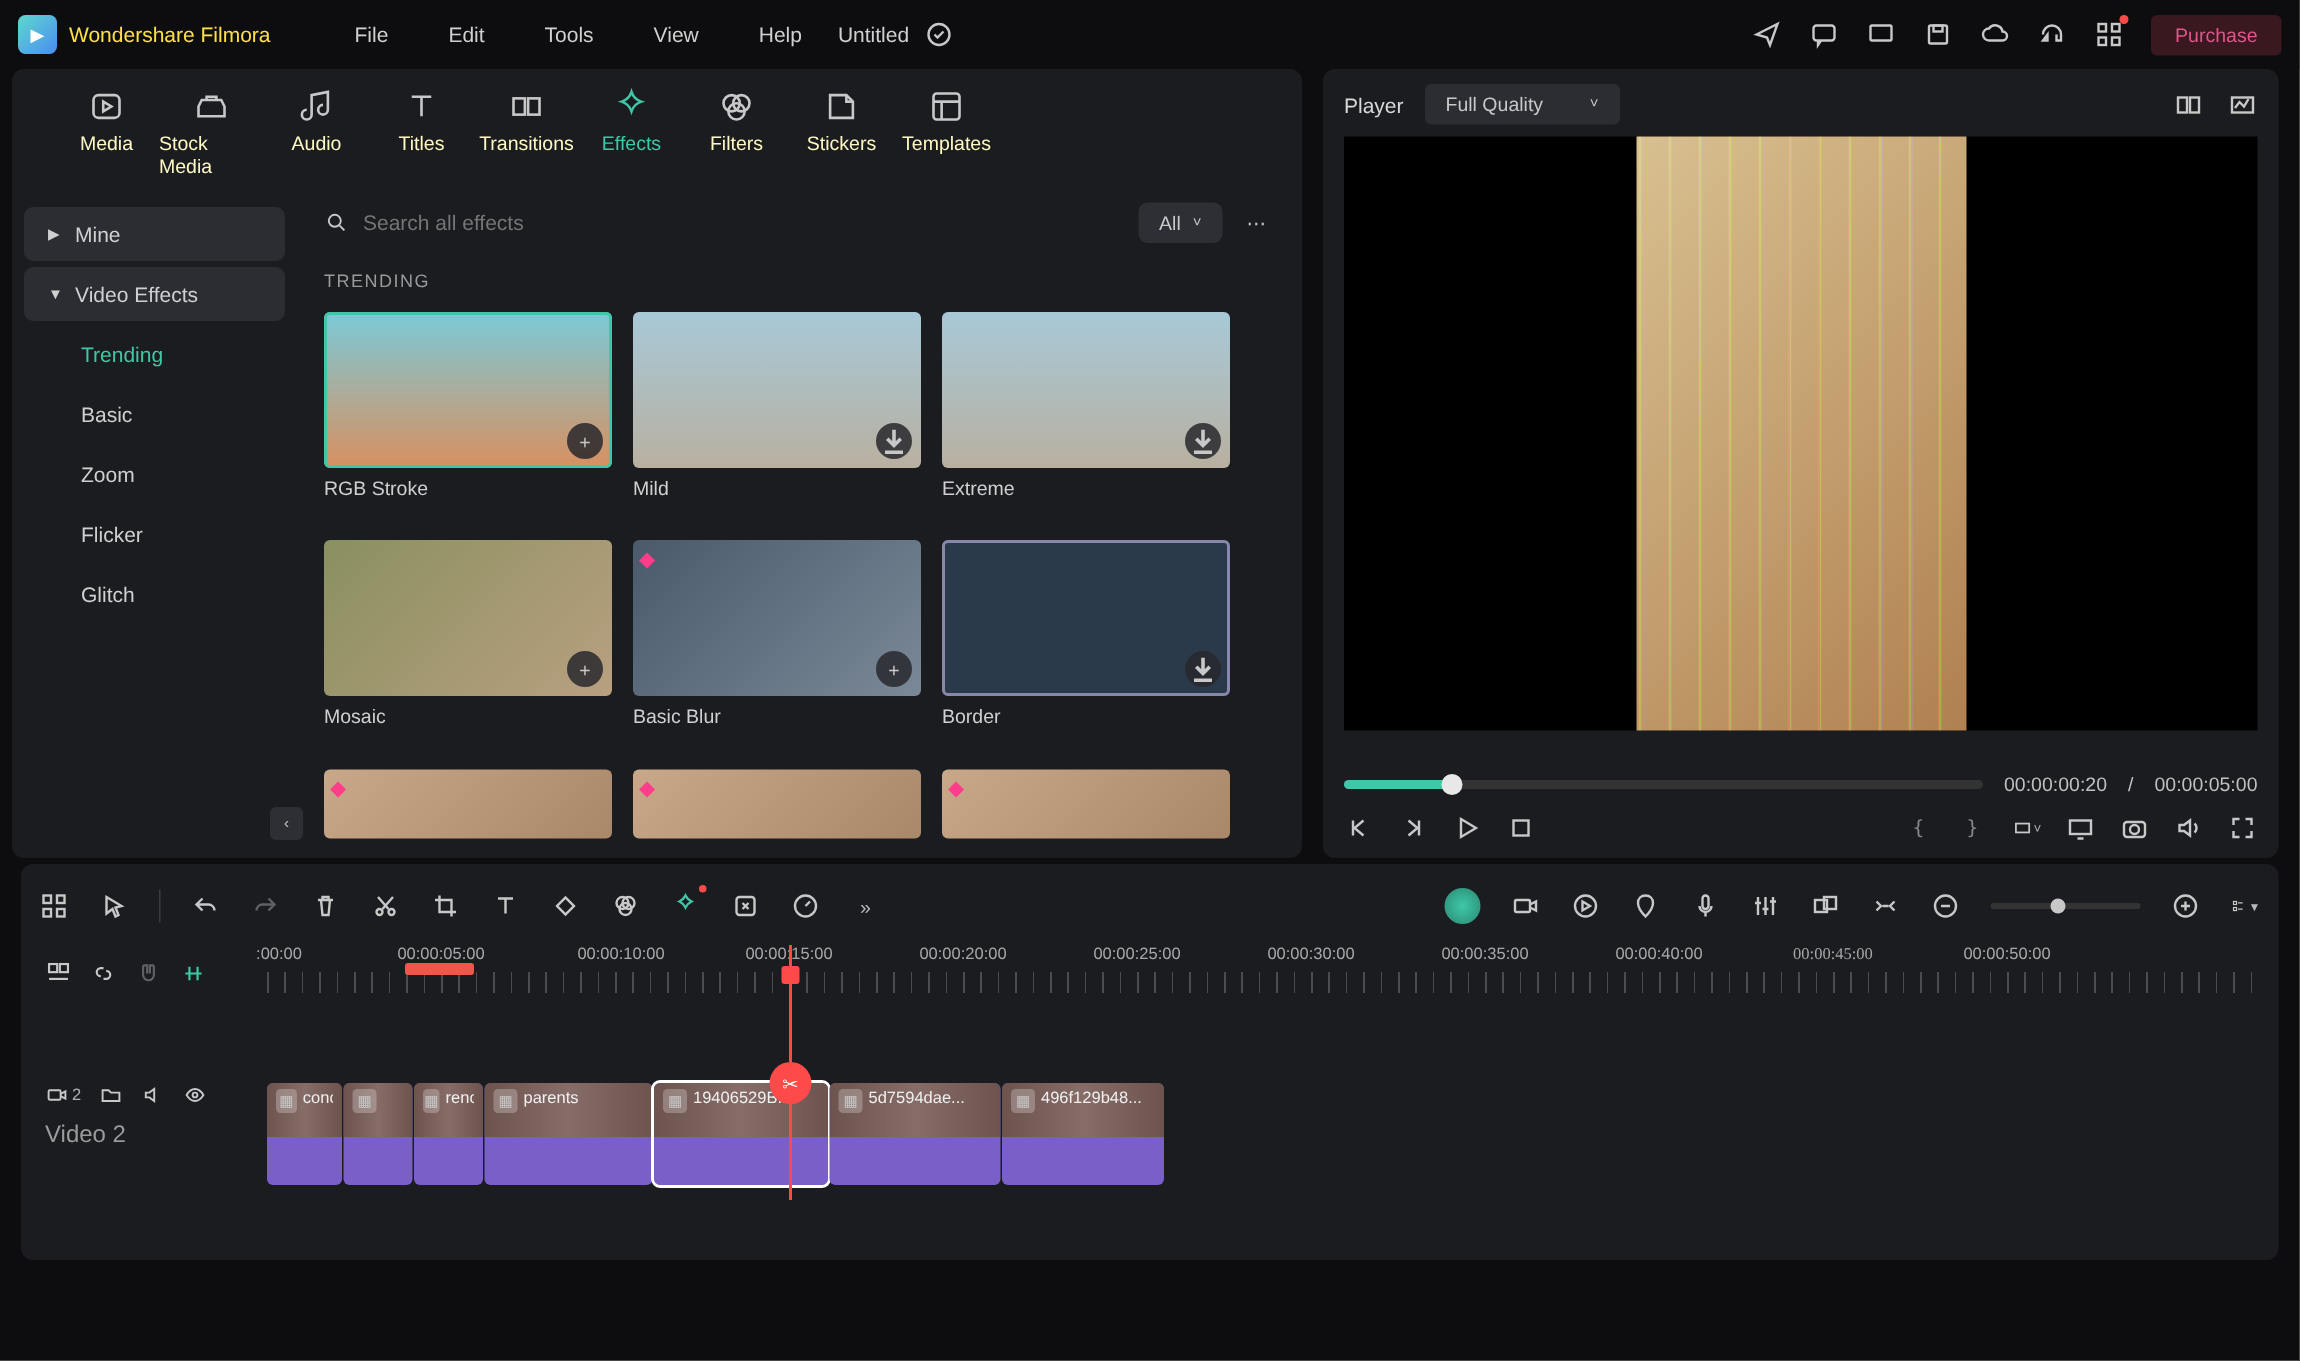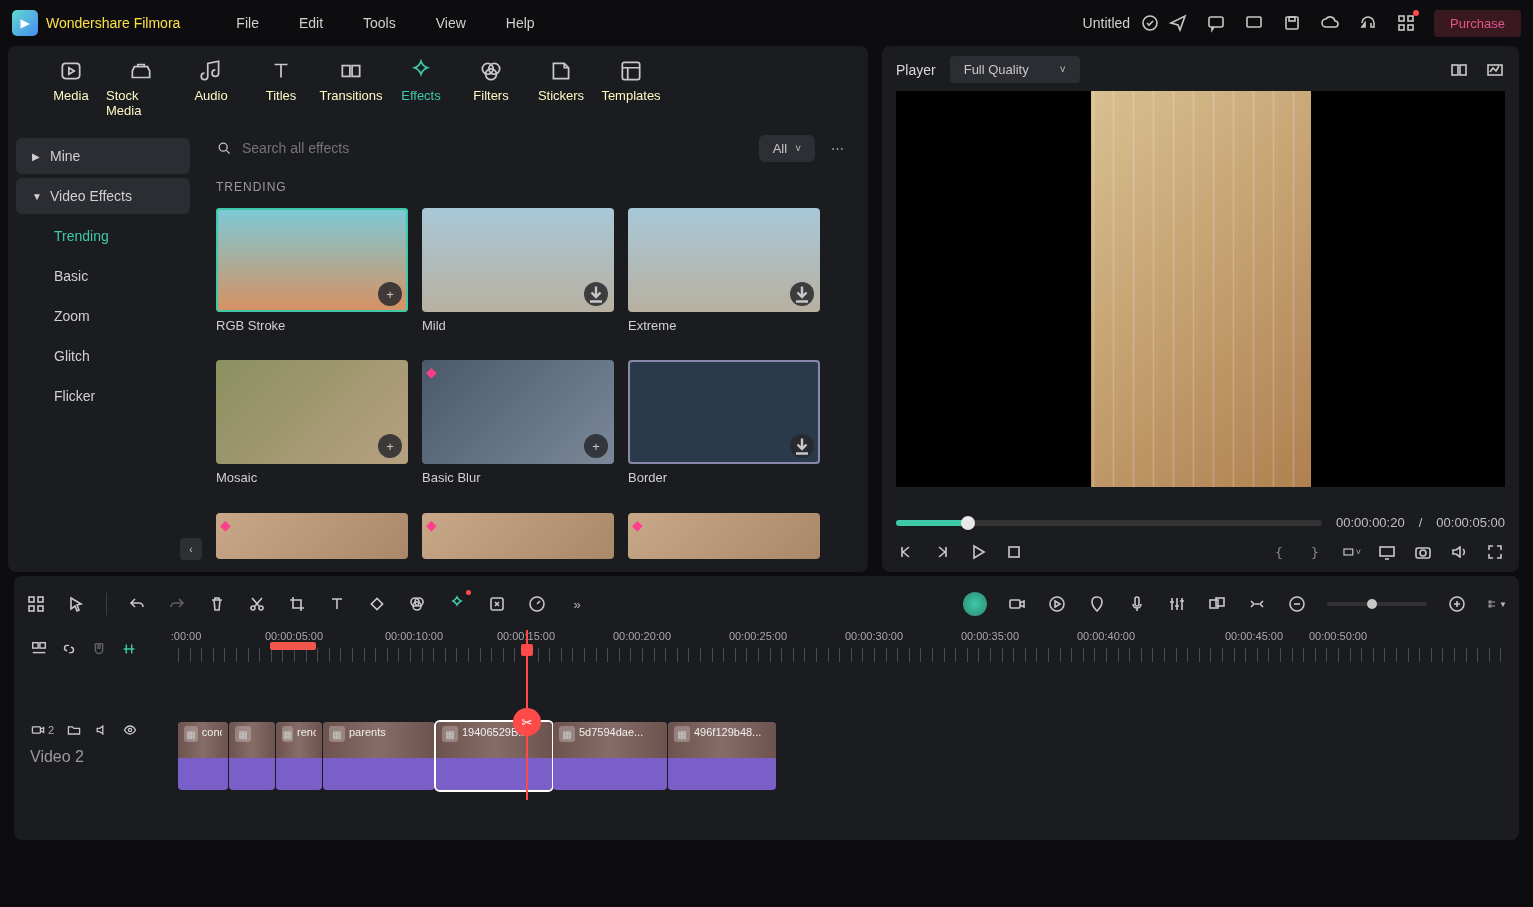--- a/index.html
+++ b/index.html
@@ -4,21 +4,21 @@
 <style>
 * { margin: 0; padding: 0; box-sizing: border-box; font-family: -apple-system, BlinkMacSystemFont, "Segoe UI", sans-serif; }
 body { background: #0d0d0f; color: #c8c8c8; width: 1533px; height: 907px; overflow: hidden; font-size: 13px; }
 
 
 .menubar { height: 46px; background: #0d0d0f; display: flex; align-items: center; padding: 0 12px; gap: 8px; }
 .app-logo { width: 26px; height: 26px; background: linear-gradient(135deg,#5ed9cf,#4a8cf0); border-radius: 5px; display:flex; align-items:center; justify-content:center; }
 .app-logo::before { content:"▶"; color:#fff; font-size:12px; }
 .app-name { color:#fde047; font-size:14px; margin-right: 32px; }
 .menu-item { color:#d0d0d0; padding: 8px 16px; cursor:pointer; font-size:14px; }
-.menubar-center { flex:1; display:flex; justify-content:flex-end; align-items:center; gap:10px; }
+.menubar-center { flex:1; display:flex; justify-content:flex-start; align-items:center; gap:10px; }
 .doc-title { color:#d0d0d0; font-size:14px; }
 .menubar-right { display:flex; align-items:center; gap:18px; }
 .menubar-icon { width:20px; height:20px; color:#b0b0b0; cursor:pointer; display:flex; align-items:center; justify-content:center; }
 .purchase-btn { background:#3a1820; color:#e0568c; padding:6px 16px; border-radius:4px; cursor:pointer; font-size:13px; }
 
 
 .main-row { display:flex; height: 526px; gap:14px; padding: 0 14px 0 0; }
 
 
 .left-panel { width: 860px; background:#1b1c20; border-radius:8px; display:flex; flex-direction:column; margin-left:8px; }
@@ -267,22 +267,22 @@
             <span class="caret">▶</span>
             <span>Mine</span>
           </div>
         <div class="side-cat head">
             <span class="caret">▼</span>
             <span>Video Effects</span>
           </div>
         <div class="side-cat sub active">Trending</div>
         <div class="side-cat sub">Basic</div>
         <div class="side-cat sub">Zoom</div>
+        <div class="side-cat sub">Flicker</div>
         <div class="side-cat sub">Glitch</div>
-        <div class="side-cat sub">Flicker</div>
         <div class="collapse-btn">‹</div>
       </div>
 
       <div class="content">
         <div class="search-row">
           <div class="search-box">
             <span style="width:16px;height:16px"><svg viewBox="0 0 20 20">
                   <circle class="ic" cx="9" cy="9" r="5"></circle>
                   <path class="ic" d="M13 13l4 4"></path>
                 </svg></span>
@@ -634,21 +634,21 @@
       <div class="ruler-labels" id="ruler-labels">
             <div class="ruler-label" style="left: 8px;">:00:00</div>
             <div class="ruler-label" style="left: 116px;">00:00:05:00</div>
             <div class="ruler-label" style="left: 236px;">00:00:10:00</div>
             <div class="ruler-label" style="left: 348px;">00:00:15:00</div>
             <div class="ruler-label" style="left: 464px;">00:00:20:00</div>
             <div class="ruler-label" style="left: 580px;">00:00:25:00</div>
             <div class="ruler-label" style="left: 696px;">00:00:30:00</div>
             <div class="ruler-label" style="left: 812px;">00:00:35:00</div>
             <div class="ruler-label" style="left: 928px;">00:00:40:00</div>
-            <div class="ruler-label" style="left: 1076px;">00:00:45:00</div>
+            <div class="ruler-label" style="left: 1044px; font-family: Liberation Serif, serif;">00:00:45:00</div>
             <div class="ruler-label" style="left: 1160px;">00:00:50:00</div>
           </div>
       <div class="ruler-ticks"></div>
       <div class="ruler-loop" style="left:92px;width:46px"></div>
       <div class="playhead" style="left:348px;height:170px">
         <div class="playhead-cap"></div>
         <div class="playhead-scissor">✂</div>
       </div>
     </div>
   </div>

